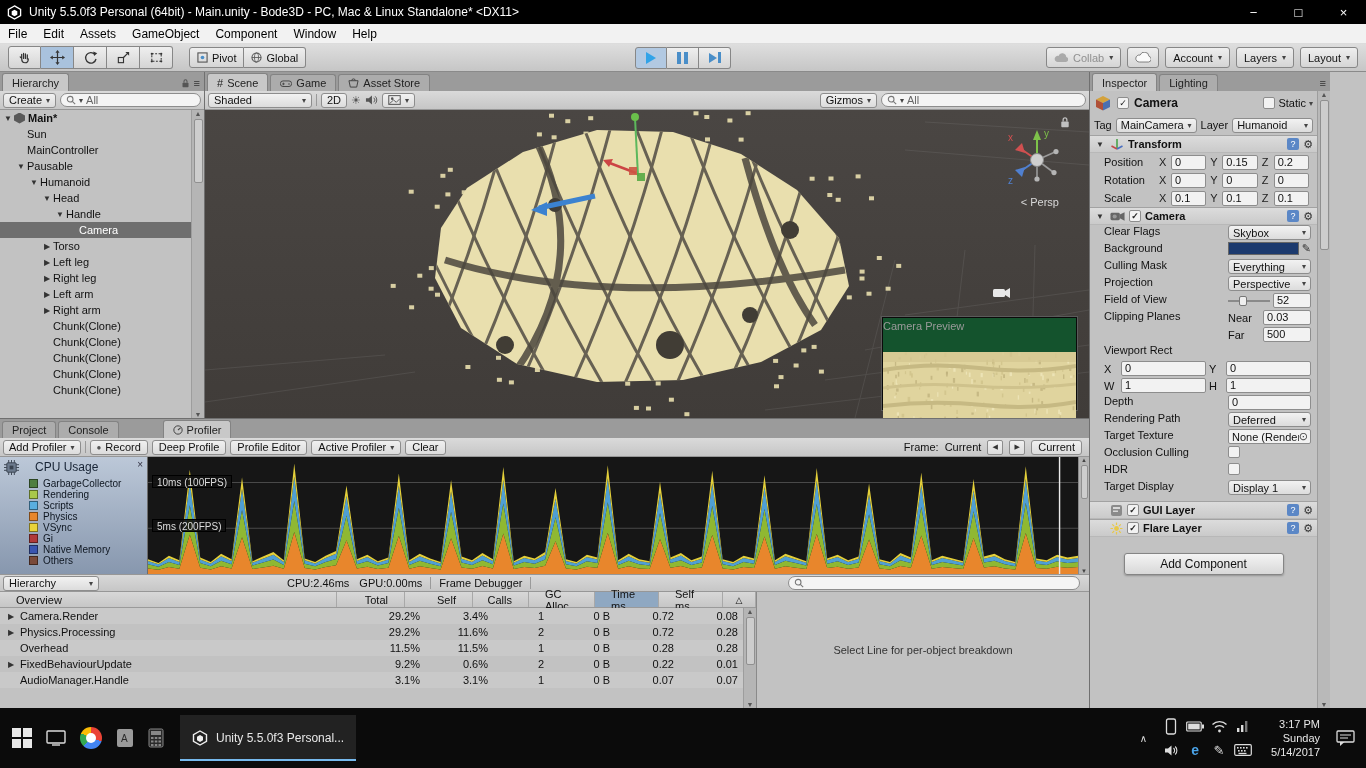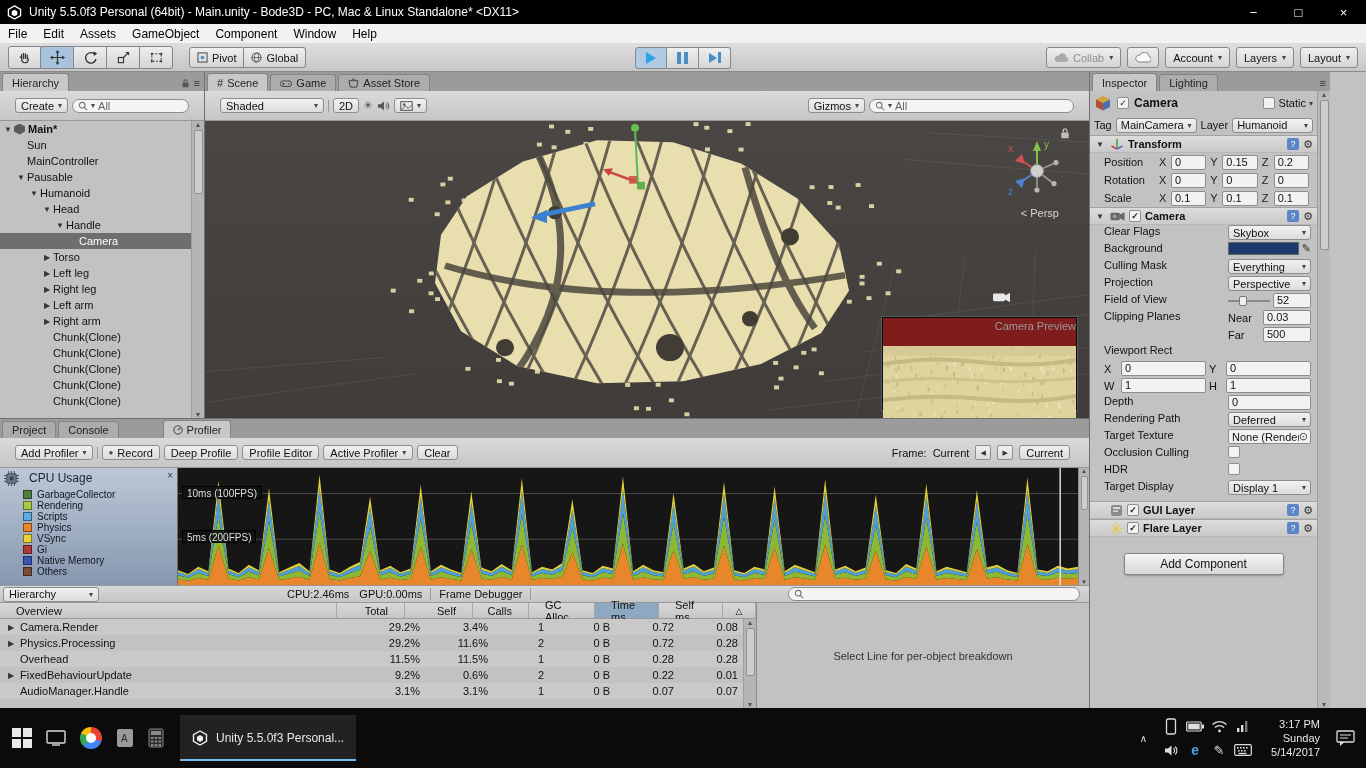--- a/index.html
+++ b/index.html
@@ -50,22 +50,22 @@
     display:flex;align-items:center;padding:0 7px;gap:5px;font-size:11px}
   .dim{color:#909090}
   .ddarrow{font-size:8px;color:#444}
 
   
   .tabstrip{height:19px;background:#9b9b9b;display:flex;align-items:flex-end;padding-left:2px;gap:2px;flex:none}
   .ptab{height:17px;padding:0 9px;display:flex;align-items:center;gap:4px;background:#acacac;
     border:1px solid #838383;border-bottom:none;border-radius:3px 3px 0 0;color:#222;font-size:11px}
   .ptab.active{background:#c8c8c8;height:18px}
   .strip-icons{margin-left:auto;display:flex;align-items:center;gap:4px;padding:0 4px 2px 0;color:#333}
-  .panel-toolbar{height:30px;background:linear-gradient(#dadada,#c6c6c6);border-bottom:1px solid #979797;
-    display:flex;align-items:center;padding:0 15px;gap:4px;flex:none}
+  .panel-toolbar{height:19px;background:linear-gradient(#dadada,#c6c6c6);border-bottom:1px solid #979797;
+    display:flex;align-items:center;padding:0 3px;gap:4px;flex:none}
   .minidd{height:15px;display:flex;align-items:center;gap:4px;padding:0 5px;border:1px solid #8d8d8d;
     border-radius:3px;background:linear-gradient(#f2f2f2,#dcdcdc)}
   .searchpill{height:14px;background:#f4f4f4;border:1px solid #8d8d8d;border-radius:8px;
     display:flex;align-items:center;padding:0 5px;gap:3px;color:#666}
   .sep{width:1px;height:12px;background:#9a9a9a}
 
   
   .workspace{position:absolute;top:72px;left:0;width:1366px;height:636px}
   .toprow{position:absolute;top:0;left:0;width:1089px;height:346px;display:flex}
 
@@ -86,35 +86,35 @@
 
   
   .scene-panel{flex:1;display:flex;flex-direction:column;background:#c2c2c2;min-width:0}
   .viewport{flex:1;position:relative;background:linear-gradient(#4a4643,#403c39);overflow:hidden}
   .viewport svg.scenesvg{position:absolute;inset:0;width:100%;height:100%}
   .scenegizmo{position:absolute;right:22px;top:16px;width:60px;height:62px}
   .persp{position:absolute;right:30px;top:86px;color:#d8d8d8;font-size:11px;display:flex;gap:3px;align-items:center}
   .vplock{position:absolute;right:18px;top:6px}
   .campreview{position:absolute;right:12px;bottom:8px;width:195px;height:93px;border:1px solid #0a0a0a;
     background:#262626;box-shadow:0 0 0 1px #5a5a5a}
-  .cp-head{height:28px;background:#7f1d1d;color:#9a9a9a;text-align:right;line-height:17px;font-size:11px}
+  .cp-head{height:34px;background:#14532d;color:#9a9a9a;text-align:left;line-height:17px;font-size:11px}
   .cp-body{height:74px}
 
   
   .profiler-panel{position:absolute;top:346px;left:0;width:1089px;height:290px;border-top:1px solid #707070;
     background:#c2c2c2;display:flex;flex-direction:column}
   .ptab.gapleft{margin-left:42px}
   .pbtn{height:15px;padding:0 6px;border:1px solid #8d8d8d;border-radius:3px;
     background:linear-gradient(#f0f0f0,#dcdcdc);display:flex;align-items:center;gap:4px}
   .framegrp{margin-left:auto;display:flex;align-items:center;gap:6px;padding-right:4px}
   .navbtn{width:16px;height:15px;border:1px solid #8d8d8d;border-radius:2px;background:linear-gradient(#f0f0f0,#dcdcdc);
     display:flex;align-items:center;justify-content:center;font-size:7px;color:#333}
   .prof-mid{height:117px;display:flex;flex:none}
-  .cpu-card{width:178px;flex:none;background:linear-gradient(#bcc8d8,#8797ae);border-right:1px solid #6d6d6d;
-    position:relative;padding:3px 5px 0 9px}
+  .cpu-card{width:148px;flex:none;background:linear-gradient(#bcc8d8,#8797ae);border-right:1px solid #6d6d6d;
+    position:relative;padding:3px 5px 0 15px}
   .cpu-title{font-size:12px;color:#182435;margin-left:20px}
   .cpu-close{position:absolute;right:4px;top:2px;font-size:10px;color:#334}
   .cpu-chip{position:absolute;left:4px;top:3px}
   .lrows{margin-top:4px}
   .lrow{display:flex;align-items:center;gap:5px;height:11px;margin-left:14px;font-size:10px;color:#0e1620}
   .lsw{width:9px;height:9px;flex:none;border:1px solid rgba(0,0,0,.45)}
   .chartwrap{flex:1;position:relative;background:#161616;overflow:hidden}
   #cpu-chart{position:absolute;inset:0;width:100%;height:100%}
   .gridlabel{position:absolute;left:4px;background:rgba(18,18,18,.9);color:#ddd;font-size:10px;
     padding:0 4px;height:13px;line-height:13px;border:1px solid #000}

